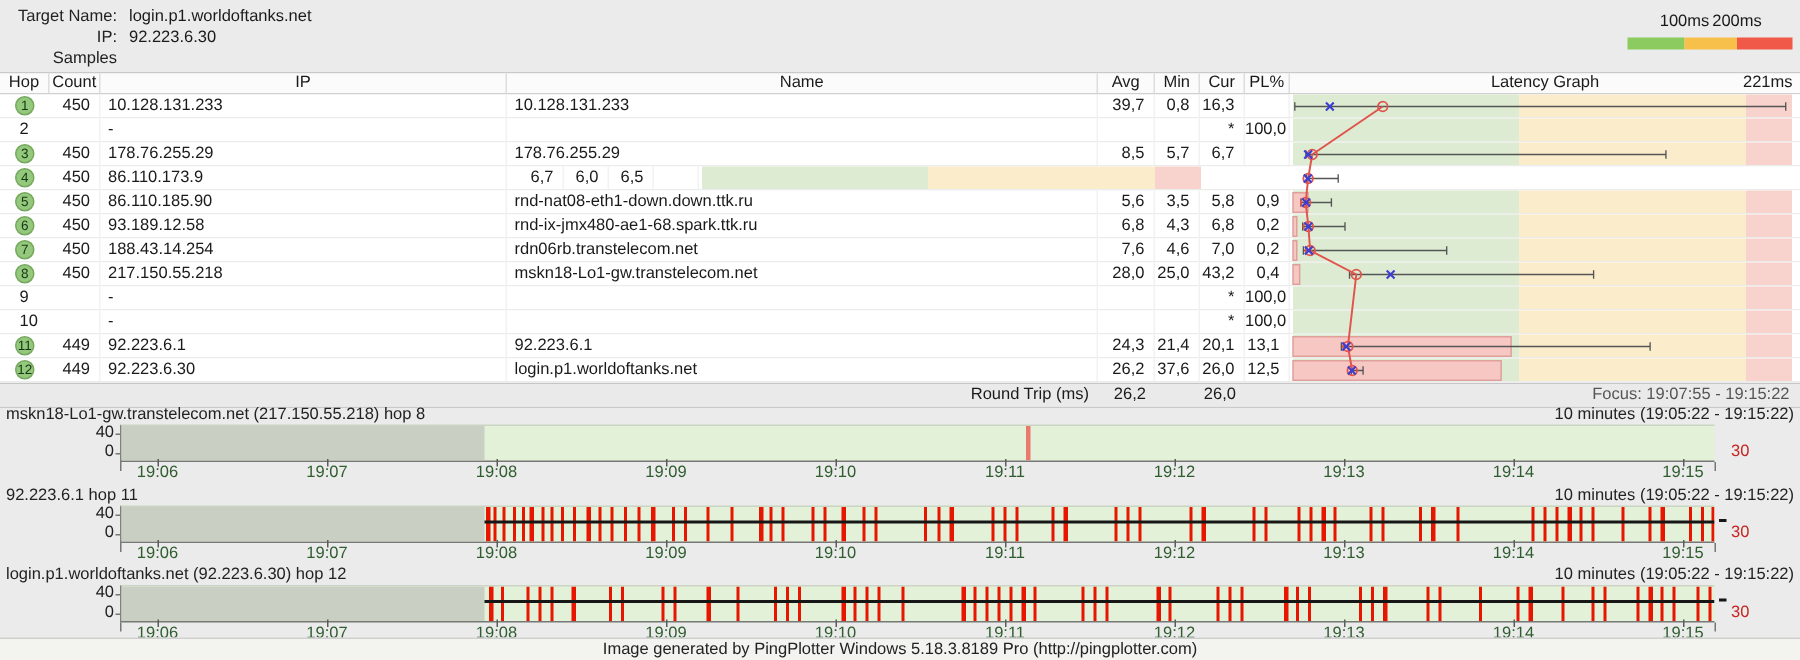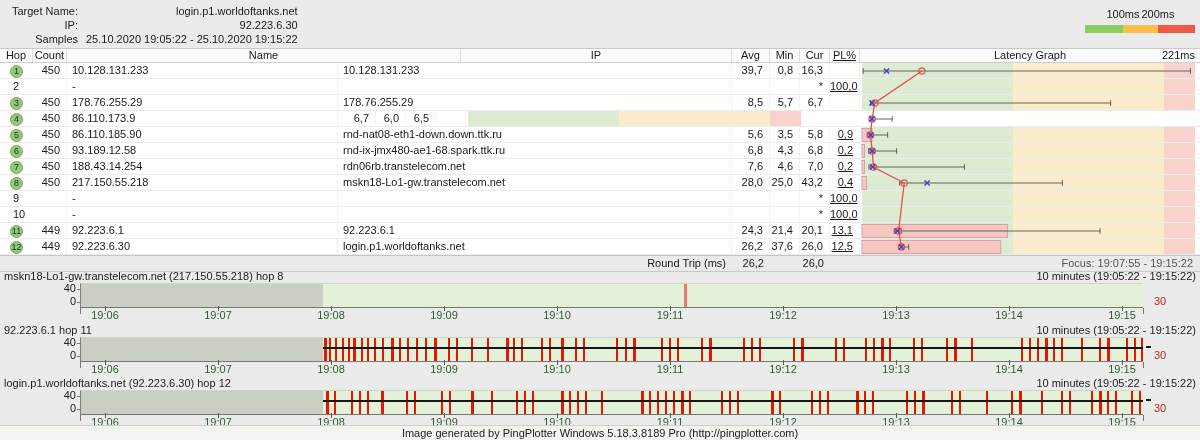--- a/index.html
+++ b/index.html
@@ -7,21 +7,21 @@
   body {
     position: relative;
     background: #ebebeb;
     font-family: "Liberation Sans", sans-serif;
     font-size: 11px;
     color: #1a1a1a;
     overflow: hidden;
   }
   
   .info { position:absolute; top:4px; left:0; }
-  .info-row { display:flex; height:14px; line-height:14px;justify-content:space-between; }
+  .info-row { display:flex; height:14px; line-height:14px; }
   .info-label { width:78px; text-align:right; color:#222; }
   .info-value { margin-left:8px; }
 
   
   .legend { position:absolute; top:8px; left:1085px; width:110px; }
   .legend-labels { position:relative; height:14px; }
   .legend-label { position:absolute; width:40px; text-align:center; }
   .legend-bar { display:flex; height:8px; margin-top:3px; }
   .legend-bar div { height:8px; }
 
@@ -33,21 +33,21 @@
   .t-header .cell { border-right:1px solid #ddd; }
   .t-header .c-graph { border-right:none; position:relative; }
   .cell { overflow:hidden; white-space:nowrap; }
   .c-hop   { width:33px;  text-align:center; position:relative; }
   .c-count { width:34px;  }
   .c-ip    { width:271px; padding-left:5px; }
   .c-name  { width:394px; padding-left:5px; }
   .c-avg   { width:38px;  }
   .c-min   { width:30px;  }
   .c-cur   { width:30px;  }
-  .c-pl    { width:30px;text-decoration:underline;  }
+  .c-pl    { width:30px;  }
   .c-graph { width:340px; }
   .num { text-align:right; padding-right:6px; }
   .t-header .c-ip, .t-header .c-name { text-align:center; padding-left:0; }
   .t-header .c-count, .t-header .c-avg, .t-header .c-min,
   .t-header .c-cur, .t-header .c-pl { text-align:center; padding-right:0; }
   .lg-title { text-align:center; }
   .lg-scale { position:absolute; right:5px; top:0; }
 
   .rows-wrap { position:relative; }
   .t-row { display:flex; height:16px; line-height:15px; border-bottom:1px solid #ececec; background:#fff; }
@@ -95,42 +95,41 @@
   <div class="info-row">
     <span class="info-label">Target Name:</span>
     <span class="info-value">login.p1.worldoftanks.net</span>
   </div>
   <div class="info-row">
     <span class="info-label">IP:</span>
     <span class="info-value">92.223.6.30</span>
   </div>
   <div class="info-row">
     <span class="info-label">Samples Timed:</span>
-    <span class="info-value">25.10.2020 19:05:22 - 25.10.2020 19:15:22</span>
   </div>
 </div>
 
 <div class="legend">
   <div class="legend-labels">
     <span class="legend-label" style="left:18px">100ms</span>
     <span class="legend-label" style="left:53px">200ms</span>
   </div>
   <div class="legend-bar">
     <div style="width: 38px; background: rgb(140, 203, 96);"></div>
     <div style="width: 35px; background: rgb(247, 192, 74);"></div>
     <div style="width: 37px; background: rgb(240, 88, 72);"></div>
   </div>
 </div>
 
 <div class="ptable">
   <div class="t-header">
     <div class="cell c-hop">Hop</div>
     <div class="cell c-count">Count</div>
+    <div class="cell c-ip">IP</div>
     <div class="cell c-name">Name</div>
-    <div class="cell c-ip">IP</div>
     <div class="cell c-avg">Avg</div>
     <div class="cell c-min">Min</div>
     <div class="cell c-cur">Cur</div>
     <div class="cell c-pl">PL%</div>
     <div class="cell c-graph">
       <div class="lg-title">Latency Graph</div>
       <div class="lg-scale">221ms</div>
     </div>
   </div>
 

